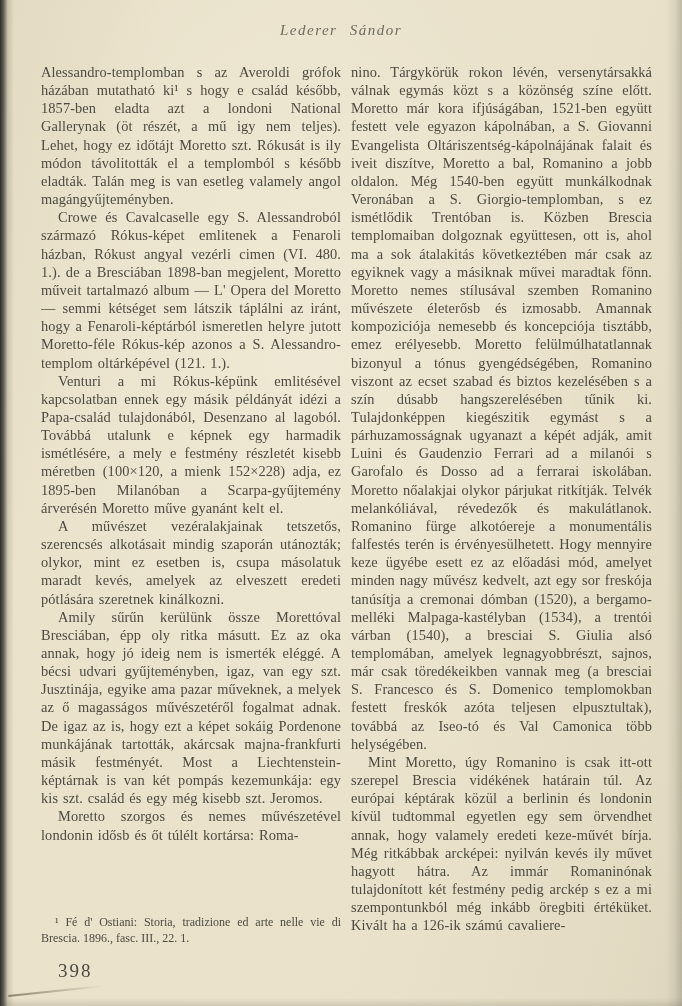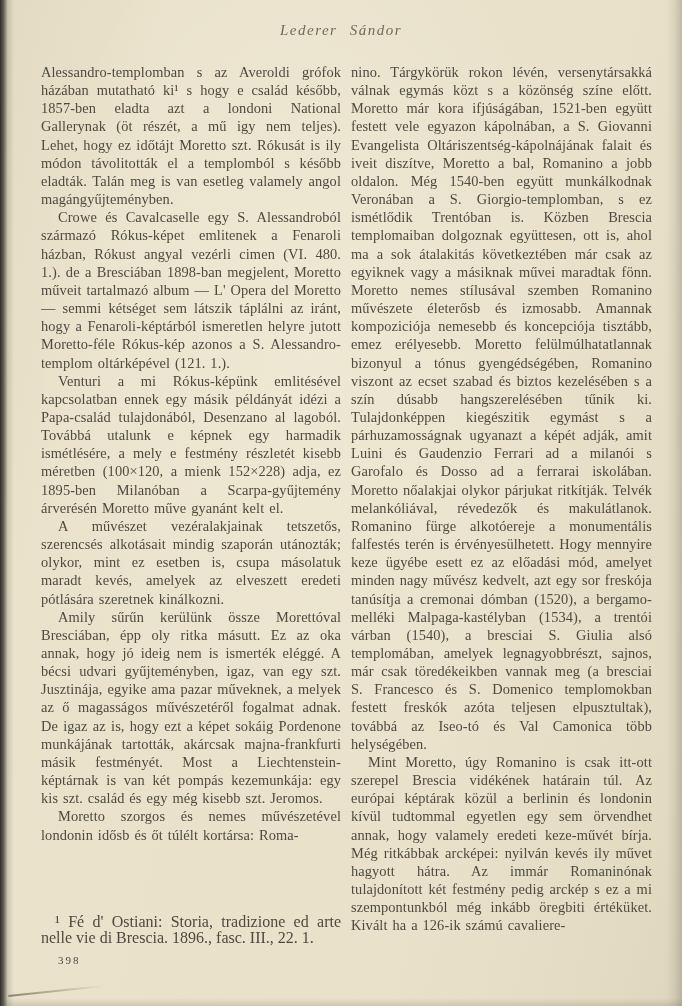--- a/index.html
+++ b/index.html
@@ -65,30 +65,30 @@
     font-size: 14.4px;
     line-height: 18.15px;
     text-align: justify;
     word-spacing: 1.2px;
     letter-spacing: 0.1px;
   }
   p.para.indent { text-indent: 17px; }
   .footnote {
     position: absolute;
     left: 41px; bottom: 60px; width: 300px;
-    font-size: 16px;
+    font-size: 12px;
     line-height: 16px;
     text-indent: 14px;
     text-align: justify;
     color: var(--ink);
   }
   .pagenum {
     position: absolute;
-    left: 58px; bottom: 40px;
-    font-size: 11px;
+    left: 58px; bottom: 24px;
+    font-size: 19px;
     letter-spacing: 2px;
     color: var(--ink);
   }
 </style>
 </head>
 <body>
 
 <div class="page">
   <div class="edge-left"></div>
   <div class="edge-right"></div>

